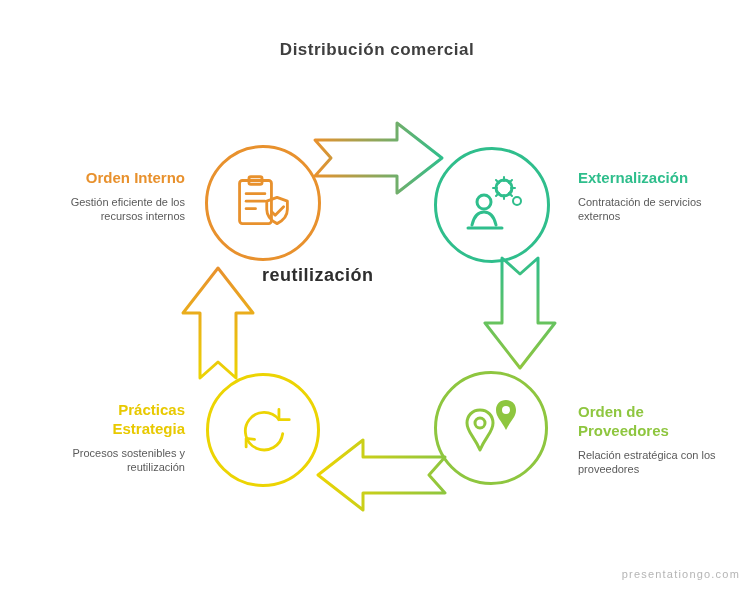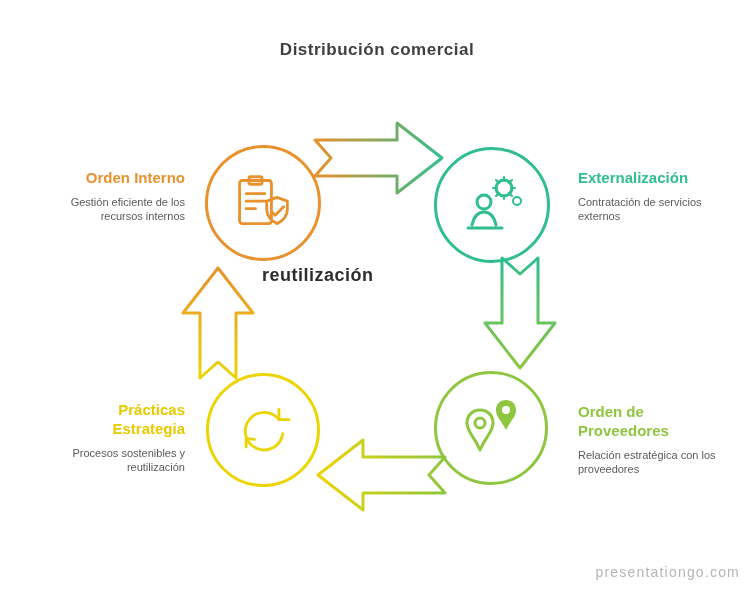--- a/index.html
+++ b/index.html
@@ -27,21 +27,21 @@
   .t-orange{color:#e8912d;}
   .t-green{color:#2fbe8c;}
   .t-lime{color:#8ec63f;}
   .t-yellow{color:#e8c900;}
   .node-desc{font-size:11px;line-height:14px;color:#5a5a5a;margin-top:8px;}
   .center-note{
     position:absolute;left:262px;top:262px;color:#2e2e2e;
     font-size:18px;font-weight:bold;line-height:27px;letter-spacing:0.5px;
   }
   .watermark{
-    position:absolute;right:14px;bottom:10px;font-size:14px;color:#b5b5b5;
+    position:absolute;right:14px;bottom:10px;font-size:11px;color:#b5b5b5;
     letter-spacing:1.2px;
     text-align:right;
   }
   svg{display:block;}
 </style>
 </head>
 <body>
 
 <div class="canvas">
 

